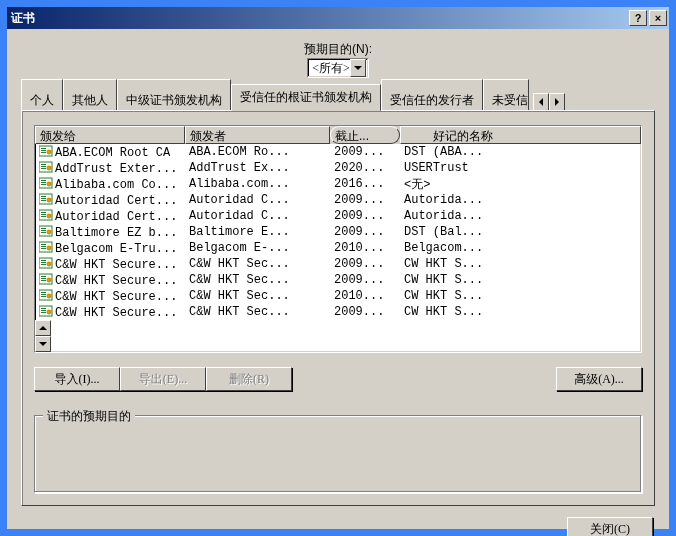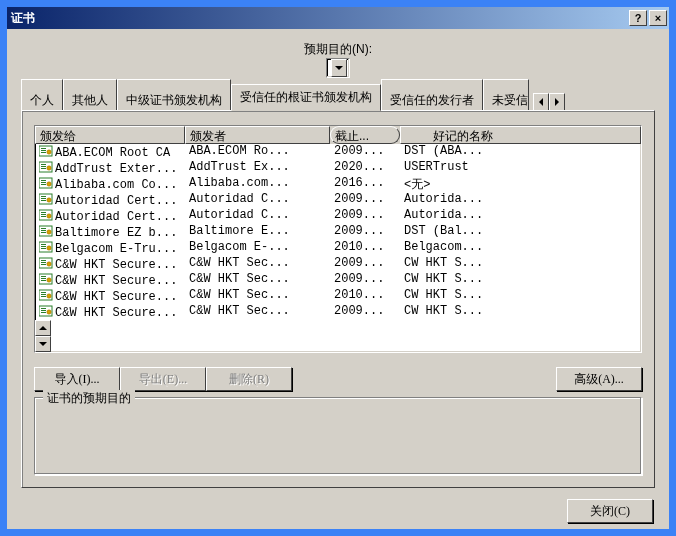--- a/index.html
+++ b/index.html
@@ -136,21 +136,21 @@
 }
 .list-header-cell{
   border:1px solid #fff;border-right-color:#404040;border-bottom-color:#404040;
   padding:1px 4px;font-size:12px;white-space:nowrap;overflow:hidden;
 }
 .col0{width:150px;}
 .col1{width:145px;}
 .col2{width:70px;border-radius:9px;}
 .col3{flex:1;padding-left:32px;}
 .list-body{font-family:"Courier New","SimSun",monospace;font-size:12px;}
-.list-row{display:flex;height:16px;align-items:flex-start;white-space:nowrap;}
+.list-row{display:flex;height:16px;align-items:center;white-space:nowrap;}
 .list-cell{padding:0 4px;overflow:hidden;}
 .cert-icon{
   display:inline-block;width:14px;height:12px;margin-right:2px;position:relative;top:1px;
 }
 .cert-icon svg{display:block;}
 .vscroll{
   width:16px;background:#d4d0c8;display:flex;flex-direction:column;
 }
 .vscroll-btn{height:16px;background:#d4d0c8;border:1px solid #fff;border-right-color:#404040;border-bottom-color:#404040;display:flex;align-items:center;justify-content:center;}
 .vscroll-track{flex:1;background:repeating-conic-gradient(#d4d0c8 0% 25%,#fff 0% 50%) 50%/2px 2px;}
@@ -162,21 +162,21 @@
   box-shadow: 1px 1px 0 #000;
   padding:0 10px;display:flex;align-items:center;justify-content:center;
   font-family:"SimSun","宋体",Tahoma;font-size:12px;
 }
 .btn.disabled{color:#808080;text-shadow:1px 1px 0 #fff;text-align:right;}
 .spacer{flex:1;}
 .group-box{
   border:1px solid #808080;
   box-shadow: inset -1px -1px 0 #808080, inset 1px 1px 0 #fff, 1px 1px 0 #fff;
   border-right-color:#fff;border-bottom-color:#fff;
-  margin-top:6px;padding:18px 10px 10px 10px;position:relative;height:78px;
+  margin-top:24px;padding:18px 10px 10px 10px;position:relative;height:78px;
 }
 .group-title{position:absolute;top:-8px;left:8px;background:#d4d0c8;padding:0 4px;}
 .view-row{display:flex;justify-content:flex-end;margin-top:24px;}
 .close-row{display:flex;justify-content:flex-end;margin-top:10px;padding-right:2px;}
 </style>
 </head>
 <body>
 
 <div class="window">
   <div class="titlebar">
@@ -186,20 +186,21 @@
       </div>
     <div class="titlebar-btn">
         <span>×</span>
       </div>
   </div>
 
   <div class="content">
     <div class="purpose-row">
       <span>预期目的(N):</span>
       <div class="purpose-select">
+        <span class="purpose-select-val">&lt;所有&gt;</span>
         <div class="dropdown-btn">
             <div class="dn-arrow"></div>
           </div>
       </div>
     </div>
 
     <div class="tabs-row">
       <div class="tab"><span>个人</span></div>
       <div class="tab"><span>其他人</span></div>
       <div class="tab"><span>中级证书颁发机构</span></div>

